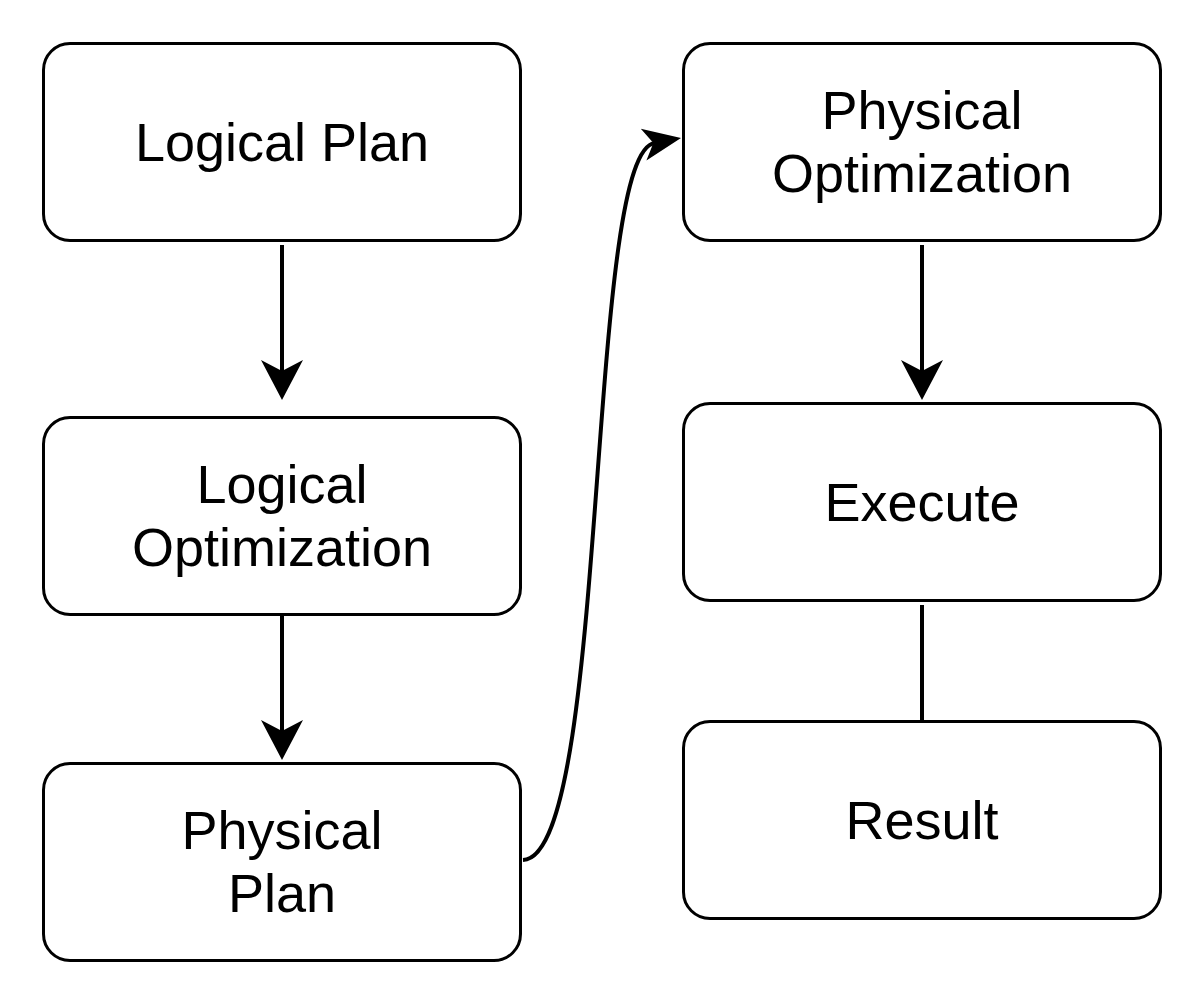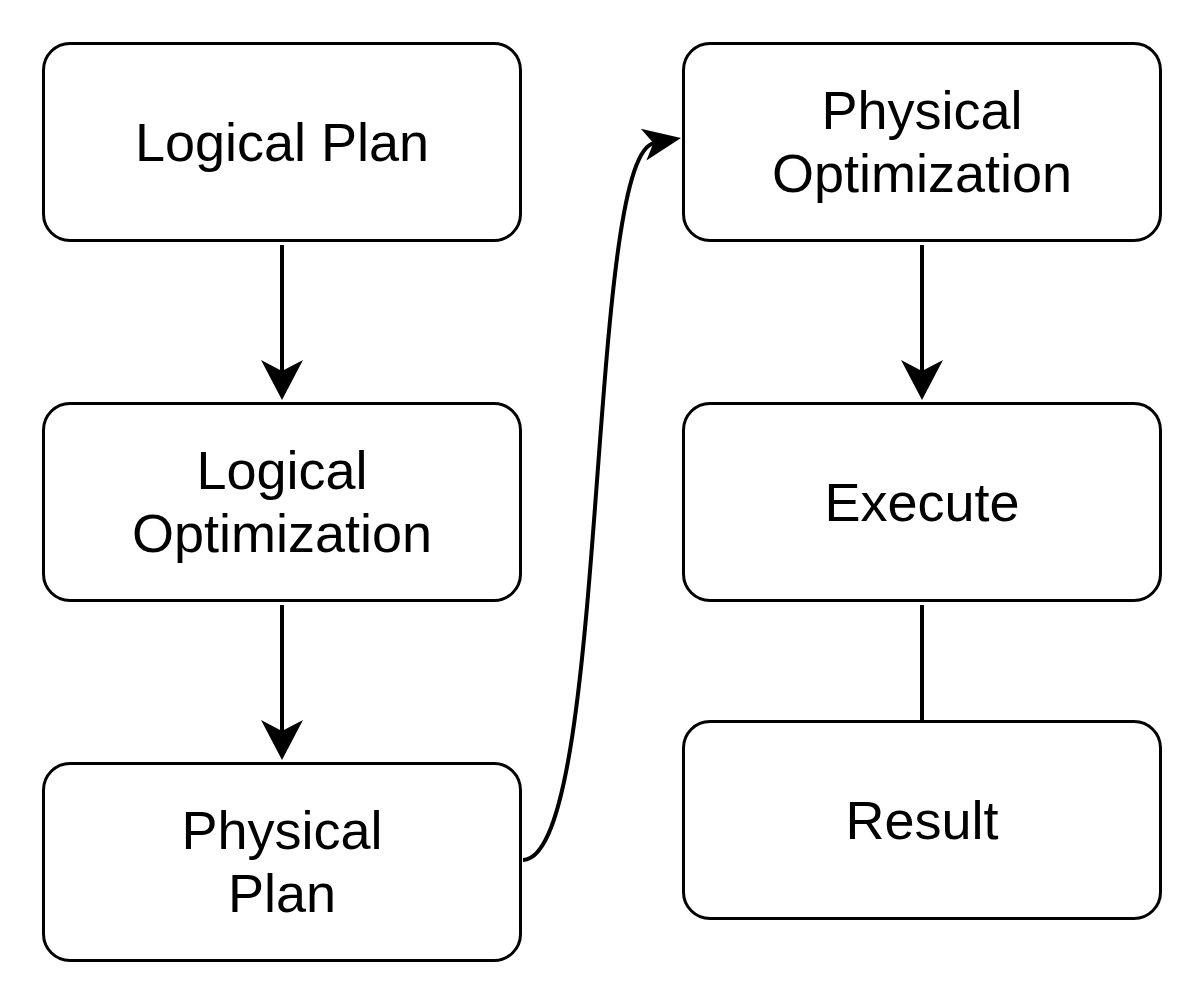--- a/index.html
+++ b/index.html
@@ -38,21 +38,21 @@
   }
   .node-label {
     font-size: 54px;
     line-height: 1.16;
     color: #000000;
     white-space: pre-line;
     letter-spacing: 0px;
   }
   
   .pos-r1c1 { left: 42px;  top: 42px;  }
-  .pos-r2c1 { left: 42px;  top: 402px; }
+  .pos-r2c1 { left: 42px;  top: 416px; }
   .pos-r3c1 { left: 42px;  top: 762px; }
   .pos-r1c2 { left: 682px; top: 42px;  }
   .pos-r2c2 { left: 682px; top: 402px; justify-content: center; }
   .pos-r3c2 { left: 682px; top: 720px; }
 
   .edge-line {
     stroke: #000000;
     stroke-width: 4;
     fill: none;
   }

